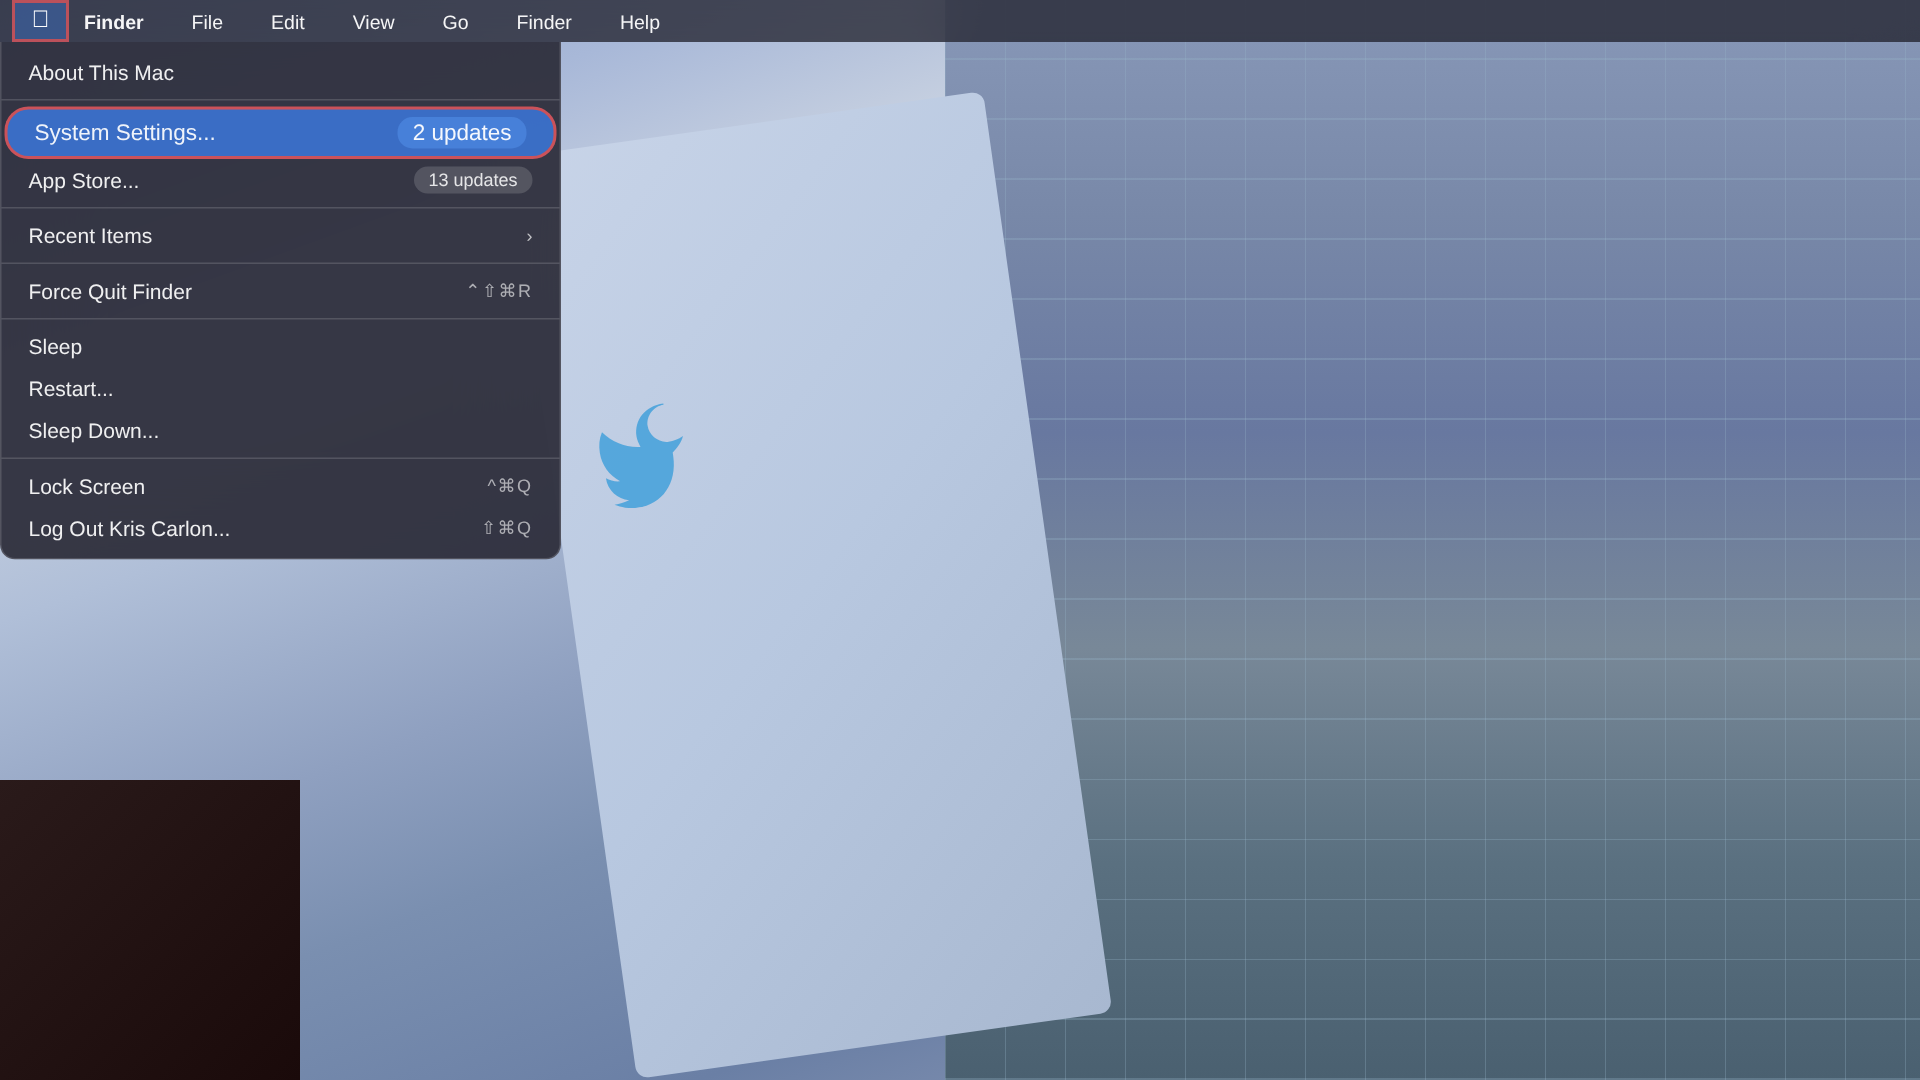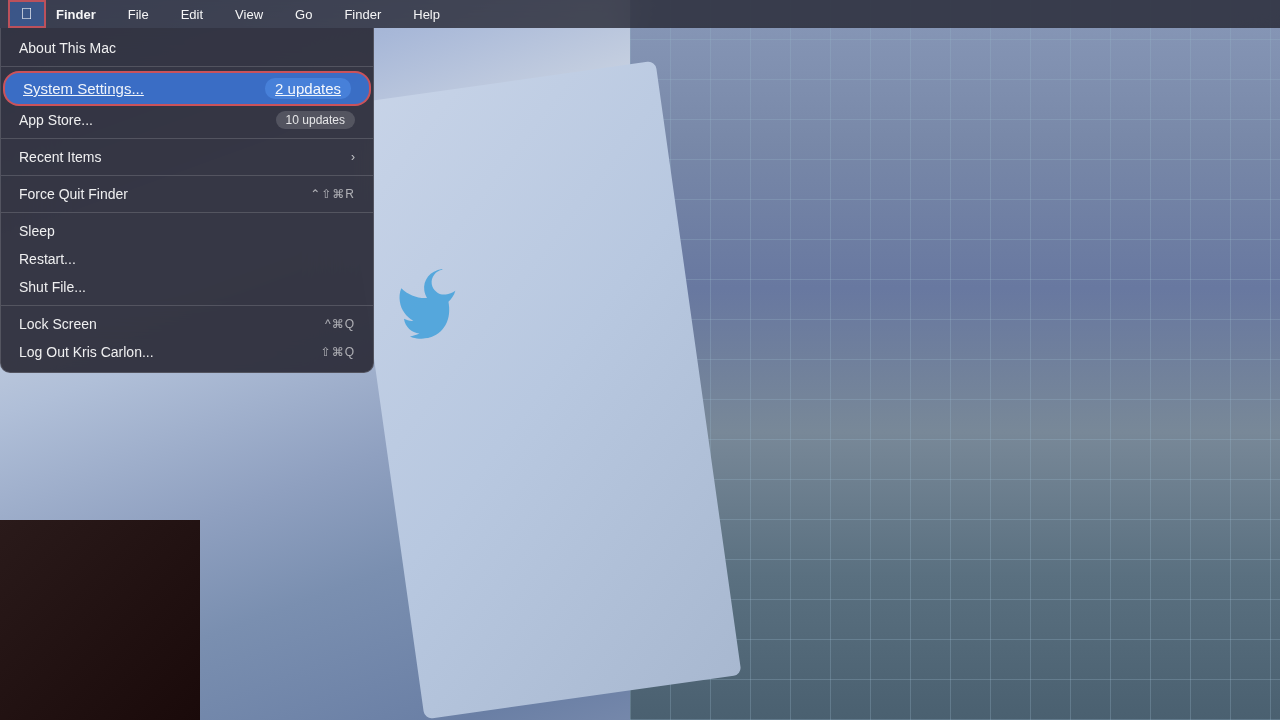--- a/index.html
+++ b/index.html
@@ -158,21 +158,20 @@
       cursor: pointer;
       min-height: 28px;
       border-radius: 0;
     }
 
     .menu-item.highlighted {
       background: rgba(60, 120, 220, 0.85);
       border: 2px solid rgba(220, 80, 80, 0.9);
       border-radius: 16px;
       margin: 0 2px;
-      text-decoration: underline;
     }
 
     .menu-item-label {
       font-size: 14px;
       font-weight: 400;
     }
 
     .menu-item.highlighted .menu-item-label {
       font-size: 15px;
       font-weight: 500;
@@ -259,21 +258,21 @@
   <div class="menu-item highlighted">
     <span class="menu-item-label">System Settings...</span>
     <div class="menu-item-right">
       <span class="update-badge-blue">2 updates</span>
     </div>
   </div>
 
   <div class="menu-item">
     <span class="menu-item-label">App Store...</span>
     <div class="menu-item-right">
-      <span class="update-badge">10 updates</span>
+      <span class="update-badge">13 updates</span>
     </div>
   </div>
 
   <div class="menu-separator"></div>
 
   <div class="menu-item">
     <span class="menu-item-label">Recent Items</span>
     <span class="chevron">›</span>
   </div>
 
@@ -288,21 +287,21 @@
 
   <div class="menu-item">
     <span class="menu-item-label">Sleep</span>
   </div>
 
   <div class="menu-item">
     <span class="menu-item-label">Restart...</span>
   </div>
 
   <div class="menu-item">
-    <span class="menu-item-label">Shut File...</span>
+    <span class="menu-item-label">Sleep Down...</span>
   </div>
 
   <div class="menu-separator"></div>
 
   <div class="menu-item">
     <span class="menu-item-label">Lock Screen</span>
     <span class="shortcut">^⌘Q</span>
   </div>
 
   <div class="menu-item">

